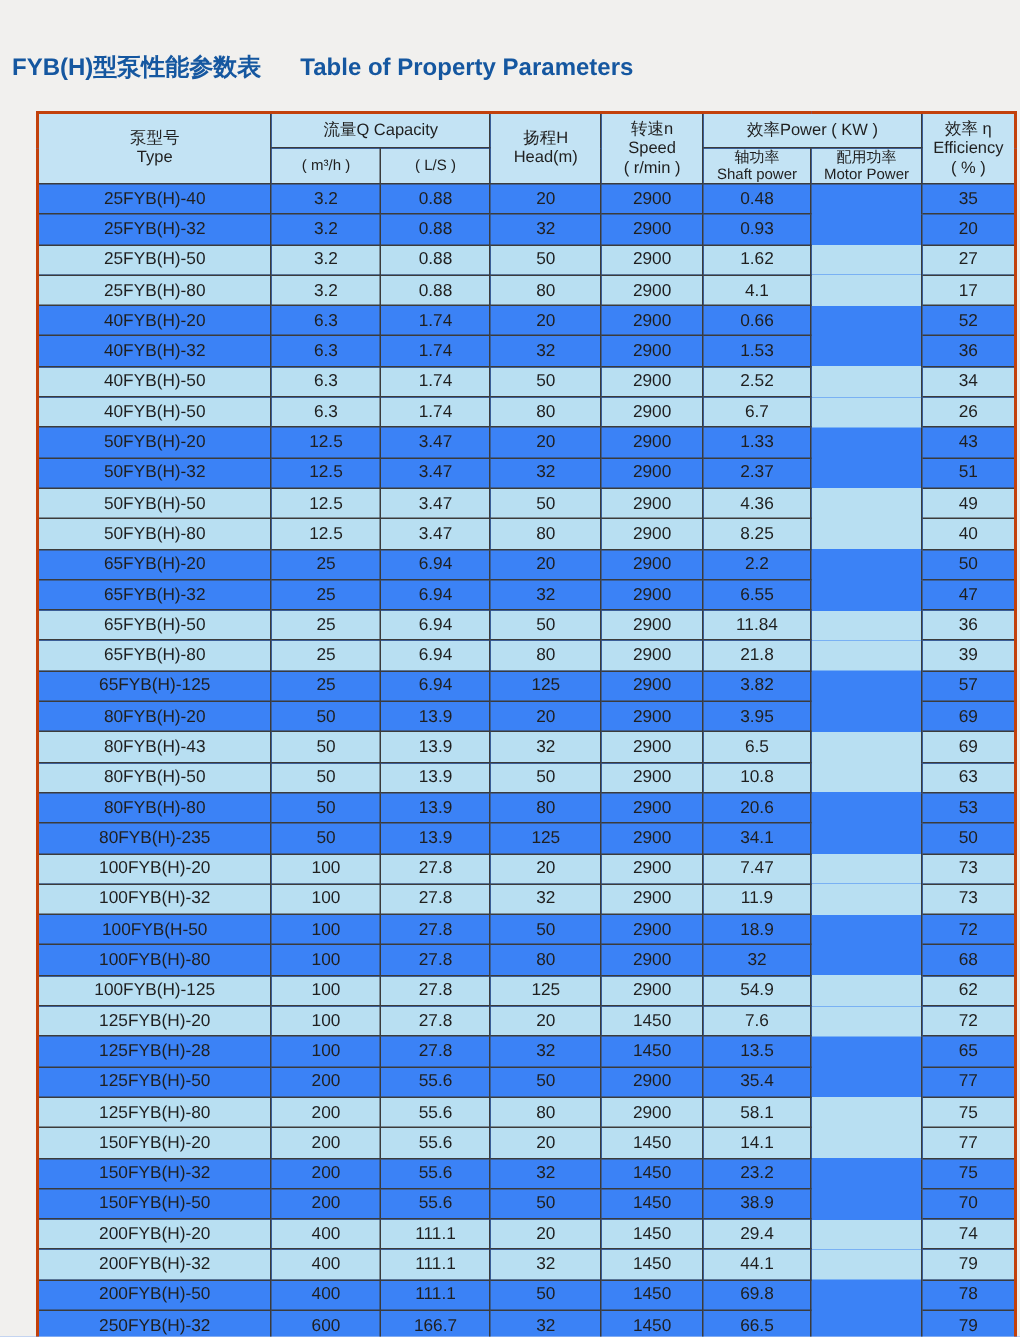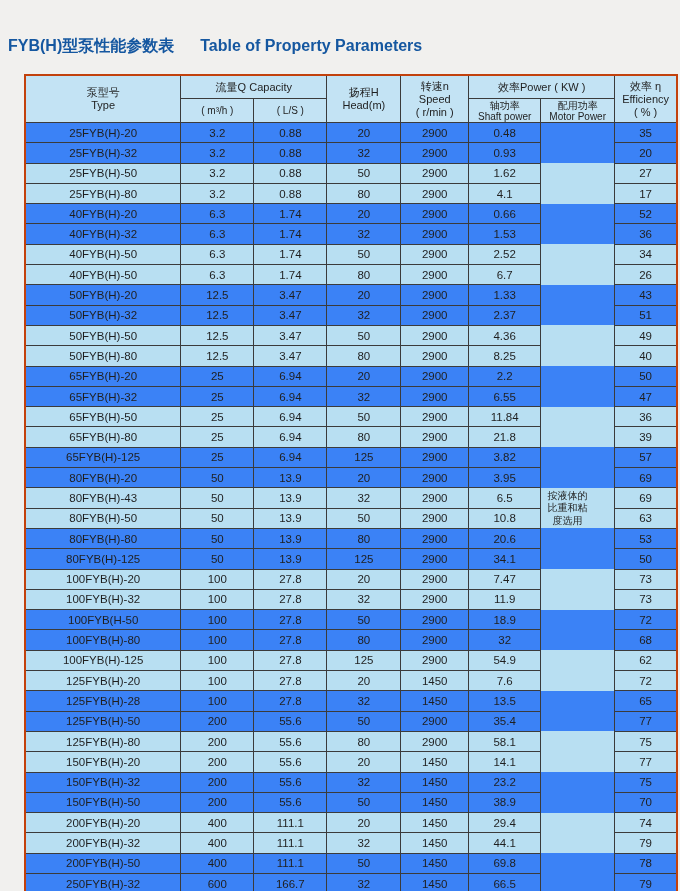--- a/index.html
+++ b/index.html
@@ -128,21 +128,21 @@
           <span class="hline">Shaft power</span>
         </th>
         <th>
           <span class="hline">配用功率</span>
           <span class="hline">Motor Power</span>
         </th>
       </tr>
     </thead>
     <tbody>
         <tr>
-          <td>25FYB(H)-20</td>
+          <td>25FYB(H)-40</td>
           <td>3.2</td>
           <td>0.88</td>
           <td>20</td>
           <td>2900</td>
           <td>0.48</td>
           <td class="motor-cell"></td>
           <td>35</td>
         </tr>
         <tr>
           <td>25FYB(H)-32</td>
@@ -338,21 +338,21 @@
           <td>80FYB(H)-80</td>
           <td>50</td>
           <td>13.9</td>
           <td>80</td>
           <td>2900</td>
           <td>20.6</td>
           <td class="motor-cell"></td>
           <td>53</td>
         </tr>
         <tr>
-          <td>80FYB(H)-125</td>
+          <td>80FYB(H)-235</td>
           <td>50</td>
           <td>13.9</td>
           <td>125</td>
           <td>2900</td>
           <td>34.1</td>
           <td class="motor-cell"></td>
           <td>50</td>
         </tr>
         <tr class="stripe">
           <td>100FYB(H)-20</td>
@@ -521,17 +521,14 @@
           <td>50</td>
           <td>1450</td>
           <td>106.8</td>
           <td class="motor-cell"></td>
           <td>77</td>
         </tr>
       </tbody>
   </table>
 
   <div class="motor-note">
-    <div>按液体的
-比重和粘
-度选用</div>
   </div>
 </div>
 
 </body></html>

